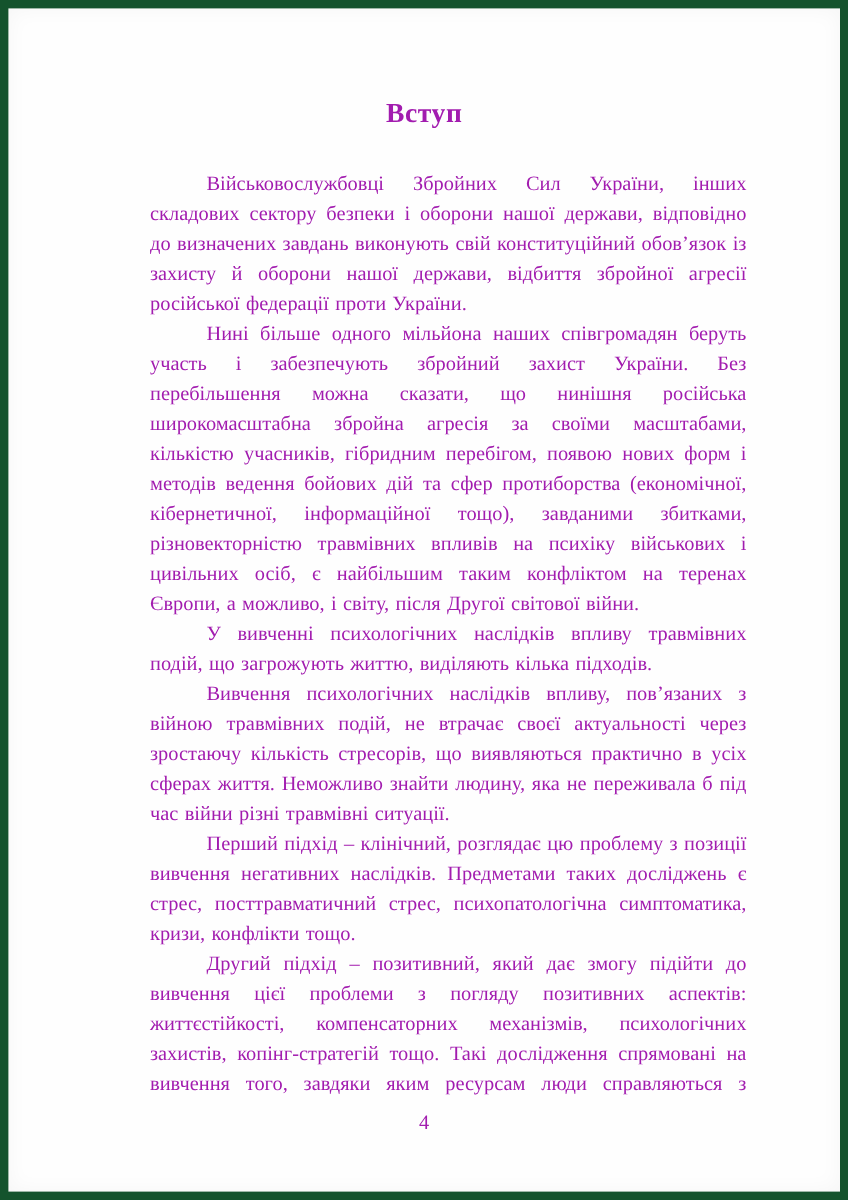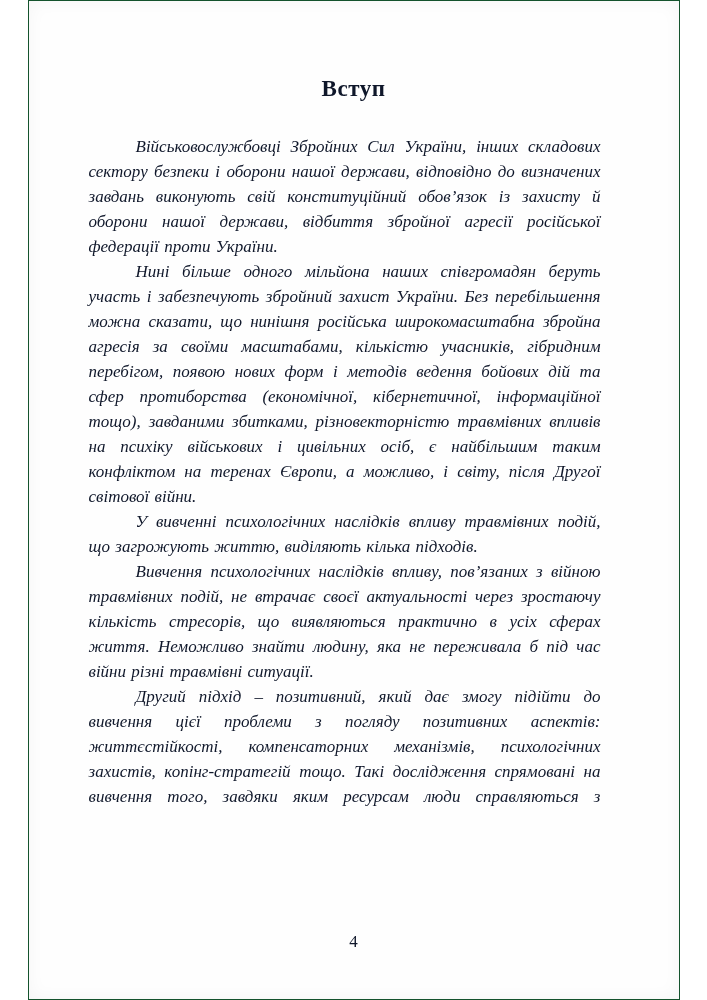--- a/index.html
+++ b/index.html
@@ -2,43 +2,42 @@
 <html lang="uk"><head>
 <meta charset="utf-8">
 <style>
   html, body {
     margin: 0;
     padding: 0;
     background: #ffffff;
   }
   .page {
     position: relative;
-    width: 652px;
+    width: 707px;
     height: 1000px;
     margin: 0 auto;
     background: #fefefe;
     box-sizing: border-box;
-    border: 1px solid #14532d;
+    border: 7px solid #14532d;
     box-shadow: inset 0 0 18px rgba(0,0,0,0.04);
     font-family: "Liberation Serif", "DejaVu Serif", serif;
-    color: #0f172a;
+    color: #a21caf;
     overflow: hidden;
   }
   .doc-title {
     margin: 0;
     padding-top: 74px;
     text-align: center;
     font-size: 23px;
     font-weight: bold;
     letter-spacing: 0.5px;
     line-height: 27px;
   }
   .content {
-    margin: 32px 78px 0 60px; 
-    font-style: italic;
+    margin: 32px 78px 0 118px; 
   }
   .content p {
     margin: 0;
     font-size: 17px;
     line-height: 25px;
     text-align: justify;
     text-indent: 47px;
     word-spacing: 1px;
   }
   .content p.continued {
@@ -58,17 +57,18 @@
 <body>
 
 <div class="page">
   <h1 class="doc-title">Вступ</h1>
 
   <div class="content">
     <p>Військовослужбовці Збройних Сил України, інших складових сектору безпеки і оборони нашої держави, відповідно до визначених завдань виконують свій конституційний обов’язок із захисту й оборони нашої держави, відбиття збройної агресії російської федерації проти України.</p>
     <p>Нині більше одного мільйона наших співгромадян беруть участь і забезпечують збройний захист України. Без перебільшення можна сказати, що нинішня російська широкомасштабна збройна агресія за своїми масштабами, кількістю учасників, гібридним перебігом, появою нових форм і методів ведення бойових дій та сфер протиборства (економічної, кібернетичної, інформаційної тощо), завданими збитками, різновекторністю травмівних впливів на психіку військових і цивільних осіб, є найбільшим таким конфліктом на теренах Європи, а можливо, і світу, після Другої світової війни.</p>
     <p>У вивченні психологічних наслідків впливу травмівних подій, що загрожують життю, виділяють кілька підходів.</p>
     <p>Вивчення психологічних наслідків впливу, пов’язаних з війною травмівних подій, не втрачає своєї актуальності через зростаючу кількість стресорів, що виявляються практично в усіх сферах життя. Неможливо знайти людину, яка не переживала б під час війни різні травмівні ситуації.</p>
+    <p>Перший підхід – клінічний, розглядає цю проблему з позиції вивчення негативних наслідків. Предметами таких досліджень є стрес, посттравматичний стрес, психопатологічна симптоматика, кризи, конфлікти тощо.</p>
     <p class="continued">Другий підхід – позитивний, який дає змогу підійти до вивчення цієї проблеми з погляду позитивних аспектів: життєстійкості, компенсаторних механізмів, психологічних захистів, копінг-стратегій тощо. Такі дослідження спрямовані на вивчення того, завдяки яким ресурсам люди справляються з</p>
   </div>
 
   <div class="page-number">4</div>
 </div>
 
 </body></html>

